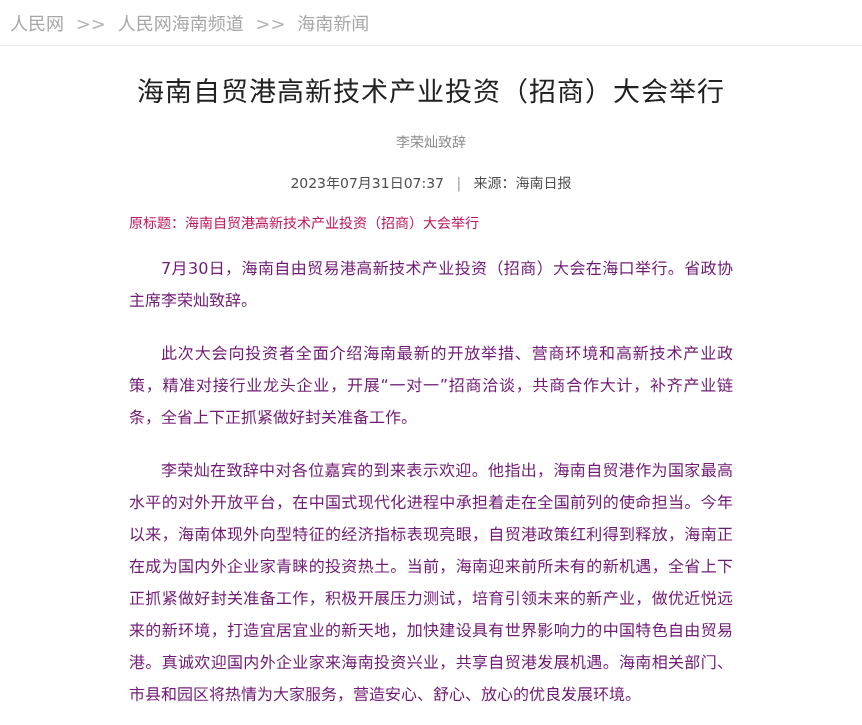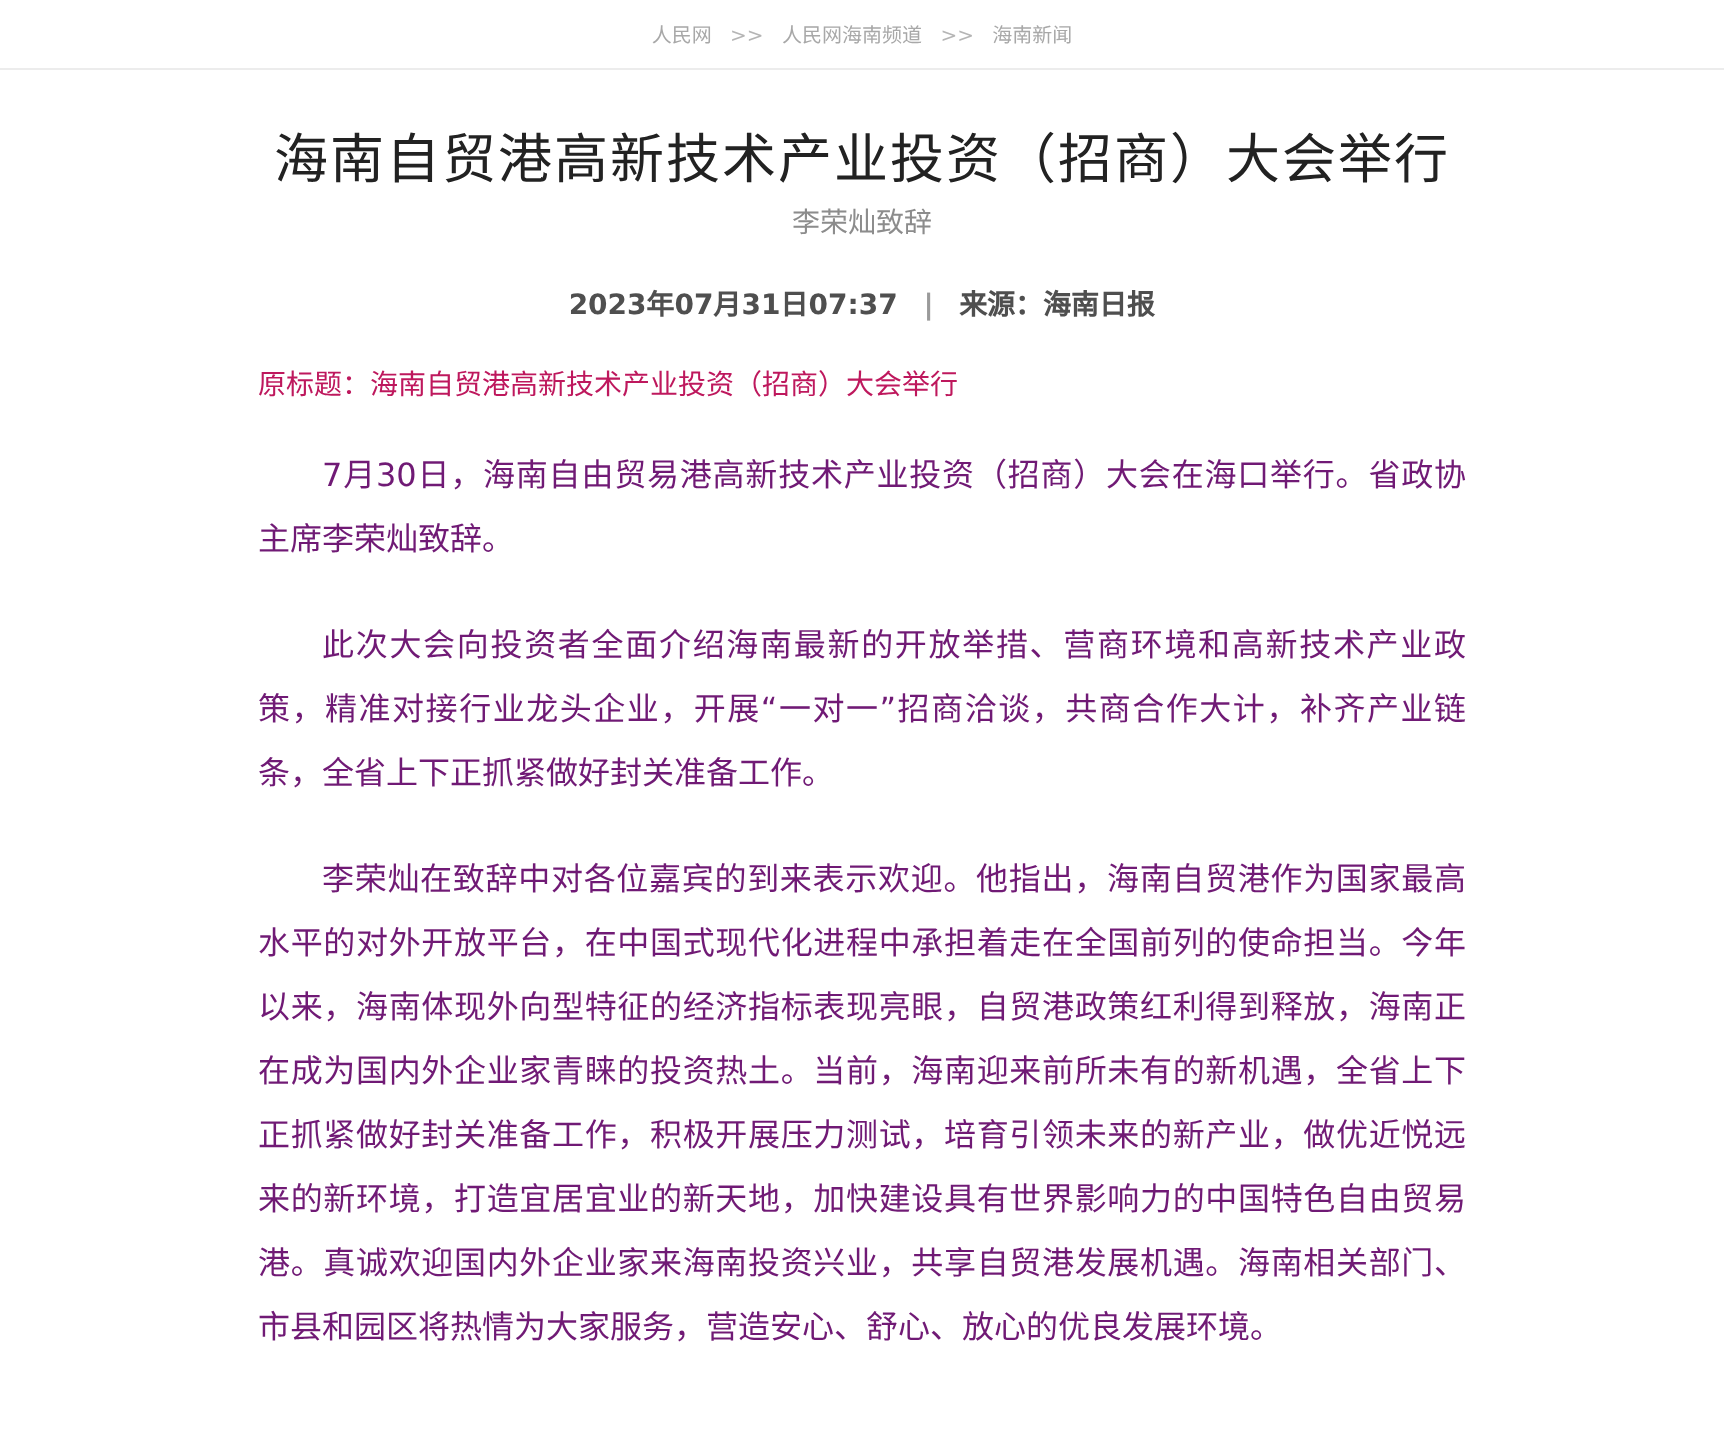--- a/index.html
+++ b/index.html
@@ -5,25 +5,24 @@
   * { margin: 0; padding: 0; box-sizing: border-box; }
   html, body {
     width: 862px; height: 725px;
     background: #ffffff;
     font-family: "DejaVu Sans", "Liberation Sans", sans-serif;
     overflow: hidden;
   }
   
   .breadcrumb {
     padding: 9px 10px 10px 10px;
-    font-size: 10px;
+    font-size: 18px;
     color: #a8a8a8;
     border-bottom: 1px solid #ececec;
     background: #fff;
-    text-align: center;
   }
   .breadcrumb a {
     color: #a8a8a8;
     text-decoration: none;
     cursor: pointer;
   }
   .breadcrumb .sep { margin: 0 6px; color: #b5b5b5; }
 
   
   .content {
@@ -33,31 +32,30 @@
   .article-title {
     margin-top: 27px;
     text-align: center;
     font-size: 27px;
     line-height: 38px;
     font-weight: 500;
     color: #222222;
     letter-spacing: 1px;
   }
   .article-byline {
-    margin-top: 0;
+    margin-top: 20px;
     text-align: center;
     font-size: 14px;
     color: #8c8c8c;
   }
   .article-meta {
     margin-top: 21px;
     text-align: center;
     font-size: 14px;
     color: #4f4f4f;
-    font-weight: bold;
   }
   .article-meta .pipe { margin: 0 8px; color: #9a9a9a; }
   .article-meta .source { color: #4f4f4f; text-decoration: none; cursor: pointer; }
 
   
   .toolbar {
     margin-top: 6px;
     display: flex;
     justify-content: flex-end;
     padding-right: 2px;

